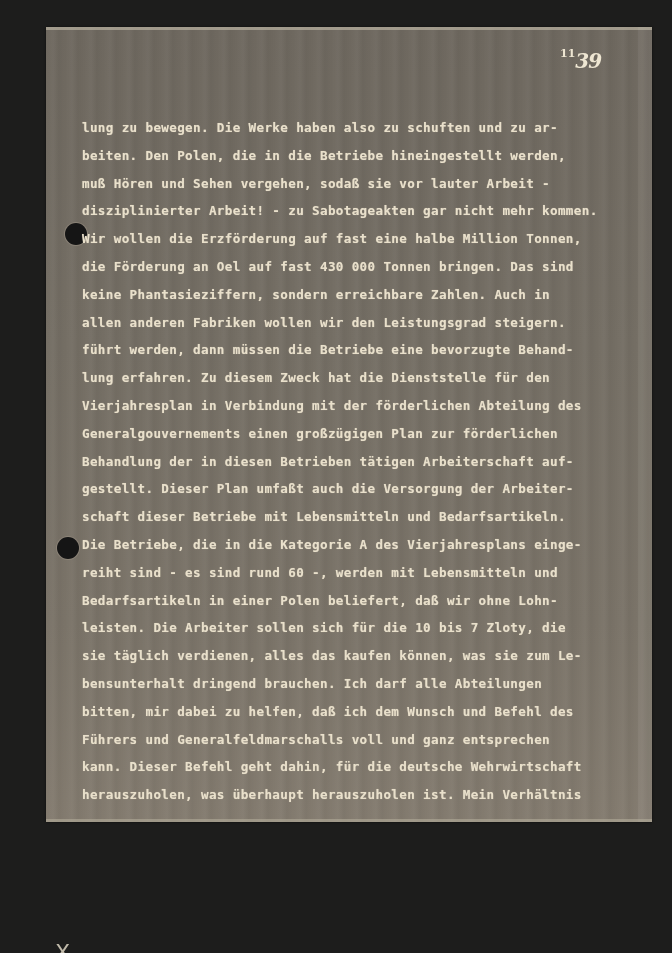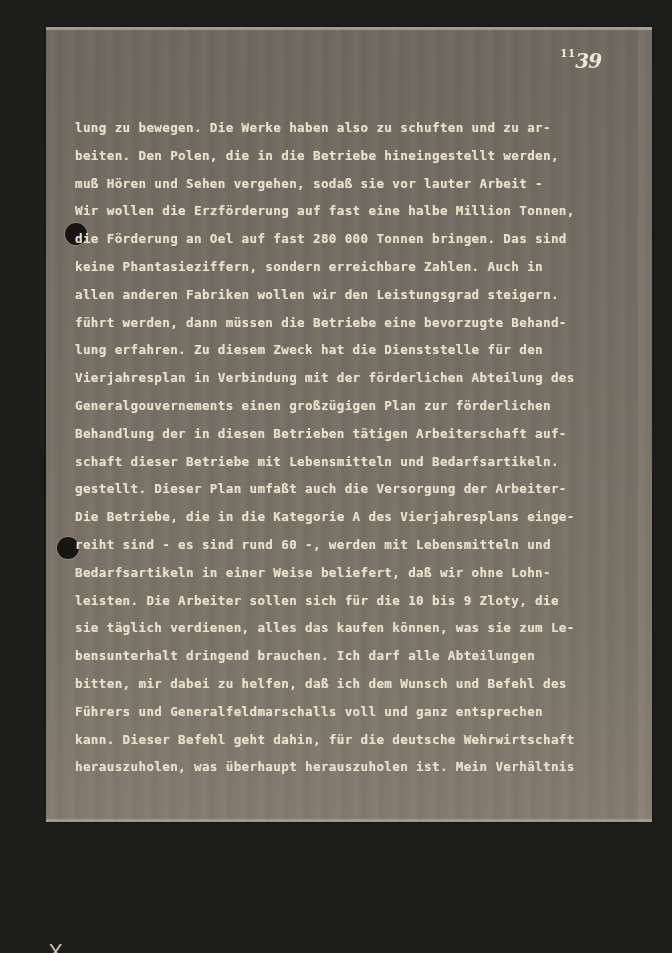--- a/index.html
+++ b/index.html
@@ -75,21 +75,21 @@
       width: 22px;
       height: 22px;
       border-radius: 50%;
       background: #151515;
       box-shadow: 0 0 0 1px rgba(160,150,135,0.5);
     }
     .hole-1 { left: 19px; top: 196px; }
     .hole-2 { left: 11px; top: 510px; }
     .text-body {
       position: absolute;
-      left: 29px;
+      left: 36px;
       top: 87px;
       width: 570px;
       color: #e9e0cb;
       font-family: "DejaVu Sans Mono", monospace;
       font-weight: bold;
       font-size: 12.6px;
       letter-spacing: 0.35px;
     }
     .line {
       height: 27.8px;
@@ -121,35 +121,36 @@
 
   <div class="folio"><span class="sup">11</span><span class="main">39</span></div>
 
   <div class="punch-hole hole-1"></div>
   <div class="punch-hole hole-2"></div>
 
   <div class="text-body">
     <div class="line">lung zu bewegen. Die Werke haben also zu schuften und zu ar-</div>
     <div class="line">beiten. Den Polen, die in die Betriebe hineingestellt werden,</div>
     <div class="line">muß Hören und Sehen vergehen, sodaß sie vor lauter Arbeit -</div>
+    <div class="line">disziplinierter Arbeit! - zu Sabotageakten gar nicht mehr kommen.</div>
     <div class="line">Wir wollen die Erzförderung auf fast eine halbe Million Tonnen,</div>
-    <div class="line">die Förderung an Oel auf fast 280 000 Tonnen bringen. Das sind</div>
+    <div class="line">die Förderung an Oel auf fast 430 000 Tonnen bringen. Das sind</div>
     <div class="line">keine Phantasieziffern, sondern erreichbare Zahlen. Auch in</div>
     <div class="line">allen anderen Fabriken wollen wir den Leistungsgrad steigern.</div>
     <div class="line">führt werden, dann müssen die Betriebe eine bevorzugte Behand-</div>
     <div class="line">lung erfahren. Zu diesem Zweck hat die Dienststelle für den</div>
     <div class="line">Vierjahresplan in Verbindung mit der förderlichen Abteilung des</div>
     <div class="line">Generalgouvernements einen großzügigen Plan zur förderlichen</div>
     <div class="line">Behandlung der in diesen Betrieben tätigen Arbeiterschaft auf-</div>
+    <div class="line">gestellt. Dieser Plan umfaßt auch die Versorgung der Arbeiter-</div>
     <div class="line">schaft dieser Betriebe mit Lebensmitteln und Bedarfsartikeln.</div>
-    <div class="line">gestellt. Dieser Plan umfaßt auch die Versorgung der Arbeiter-</div>
     <div class="line">Die Betriebe, die in die Kategorie A des Vierjahresplans einge-</div>
     <div class="line">reiht sind - es sind rund 60 -, werden mit Lebensmitteln und</div>
-    <div class="line">Bedarfsartikeln in einer Weise beliefert, daß wir ohne Lohn-</div>
-    <div class="line">leisten. Die Arbeiter sollen sich für die 10 bis 9 Zloty, die</div>
+    <div class="line">Bedarfsartikeln in einer Polen beliefert, daß wir ohne Lohn-</div>
+    <div class="line">leisten. Die Arbeiter sollen sich für die 10 bis 7 Zloty, die</div>
     <div class="line">sie täglich verdienen, alles das kaufen können, was sie zum Le-</div>
     <div class="line">bensunterhalt dringend brauchen. Ich darf alle Abteilungen</div>
     <div class="line">bitten, mir dabei zu helfen, daß ich dem Wunsch und Befehl des</div>
     <div class="line">Führers und Generalfeldmarschalls voll und ganz entsprechen</div>
     <div class="line">kann. Dieser Befehl geht dahin, für die deutsche Wehrwirtschaft</div>
     <div class="line">herauszuholen, was überhaupt herauszuholen ist. Mein Verhältnis</div>
 
     <div class="x-mark">X</div>
 
   </div>

